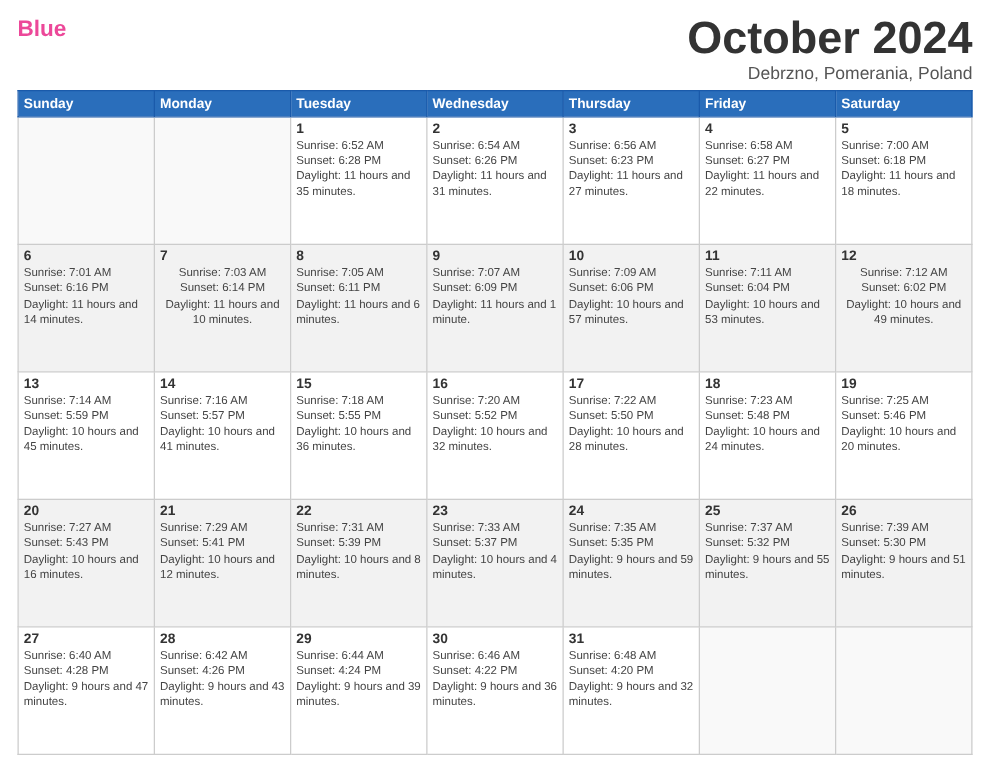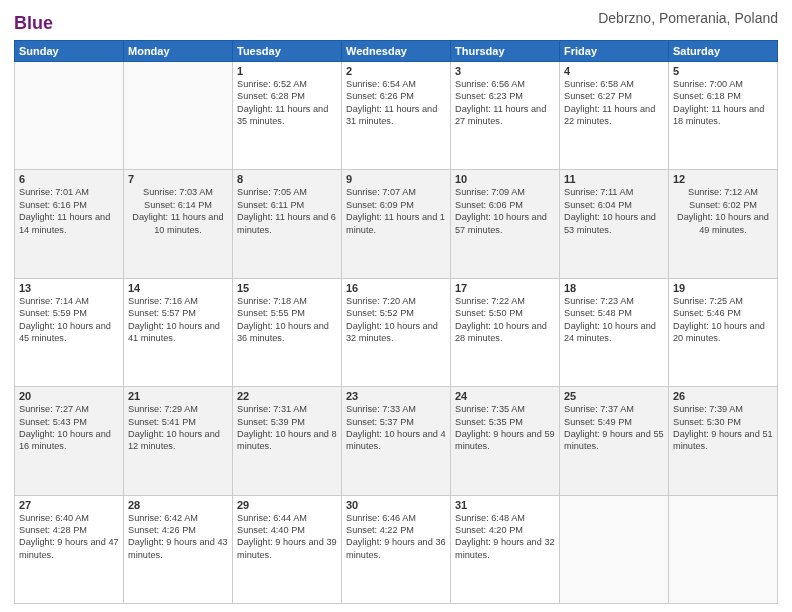--- a/index.html
+++ b/index.html
@@ -102,24 +102,25 @@
     .row-odd td { background: #fff; }
     .row-odd td.empty { background: #f9f9f9; }
   </style>
 </head>
 <body>
 
 <div class="page">
   <div class="header">
     <div class="logo">
       <div>
-        <span class="logo-text" style="color:#701a75;">Blue</span>
+        <span class="logo-text" style="color:#ec4899;">Blue</span>
       </div>
     </div>
     <div class="title-area">
+      <div class="month-title">October 2024</div>
       <div class="location">Debrzno, Pomerania, Poland</div>
     </div>
   </div>
 
   <table>
     <thead>
       <tr>
       <th>Sunday</th>
           <th>Monday</th>
           <th>Tuesday</th>
@@ -279,21 +280,21 @@
           </td>
           <td>
             <span class="day-num">24</span>
             <div class="day-info" style="white-space: pre-line;">Sunrise: 7:35 AM
 Sunset: 5:35 PM
 Daylight: 9 hours and 59 minutes.</div>
           </td>
           <td>
             <span class="day-num">25</span>
             <div class="day-info" style="white-space: pre-line;">Sunrise: 7:37 AM
-Sunset: 5:49 PM
+Sunset: 5:32 PM
 Daylight: 9 hours and 55 minutes.</div>
           </td>
           <td>
             <span class="day-num">26</span>
             <div class="day-info" style="white-space: pre-line;">Sunrise: 7:39 AM
 Sunset: 5:30 PM
 Daylight: 9 hours and 51 minutes.</div>
           </td>
         </tr>
         <tr class="row-odd">
@@ -305,21 +306,21 @@
           </td>
           <td>
             <span class="day-num">28</span>
             <div class="day-info" style="white-space: pre-line;">Sunrise: 6:42 AM
 Sunset: 4:26 PM
 Daylight: 9 hours and 43 minutes.</div>
           </td>
           <td>
             <span class="day-num">29</span>
             <div class="day-info" style="white-space: pre-line;">Sunrise: 6:44 AM
-Sunset: 4:40 PM
+Sunset: 4:24 PM
 Daylight: 9 hours and 39 minutes.</div>
           </td>
           <td>
             <span class="day-num">30</span>
             <div class="day-info" style="white-space: pre-line;">Sunrise: 6:46 AM
 Sunset: 4:22 PM
 Daylight: 9 hours and 36 minutes.</div>
           </td>
           <td>
             <span class="day-num">31</span>

